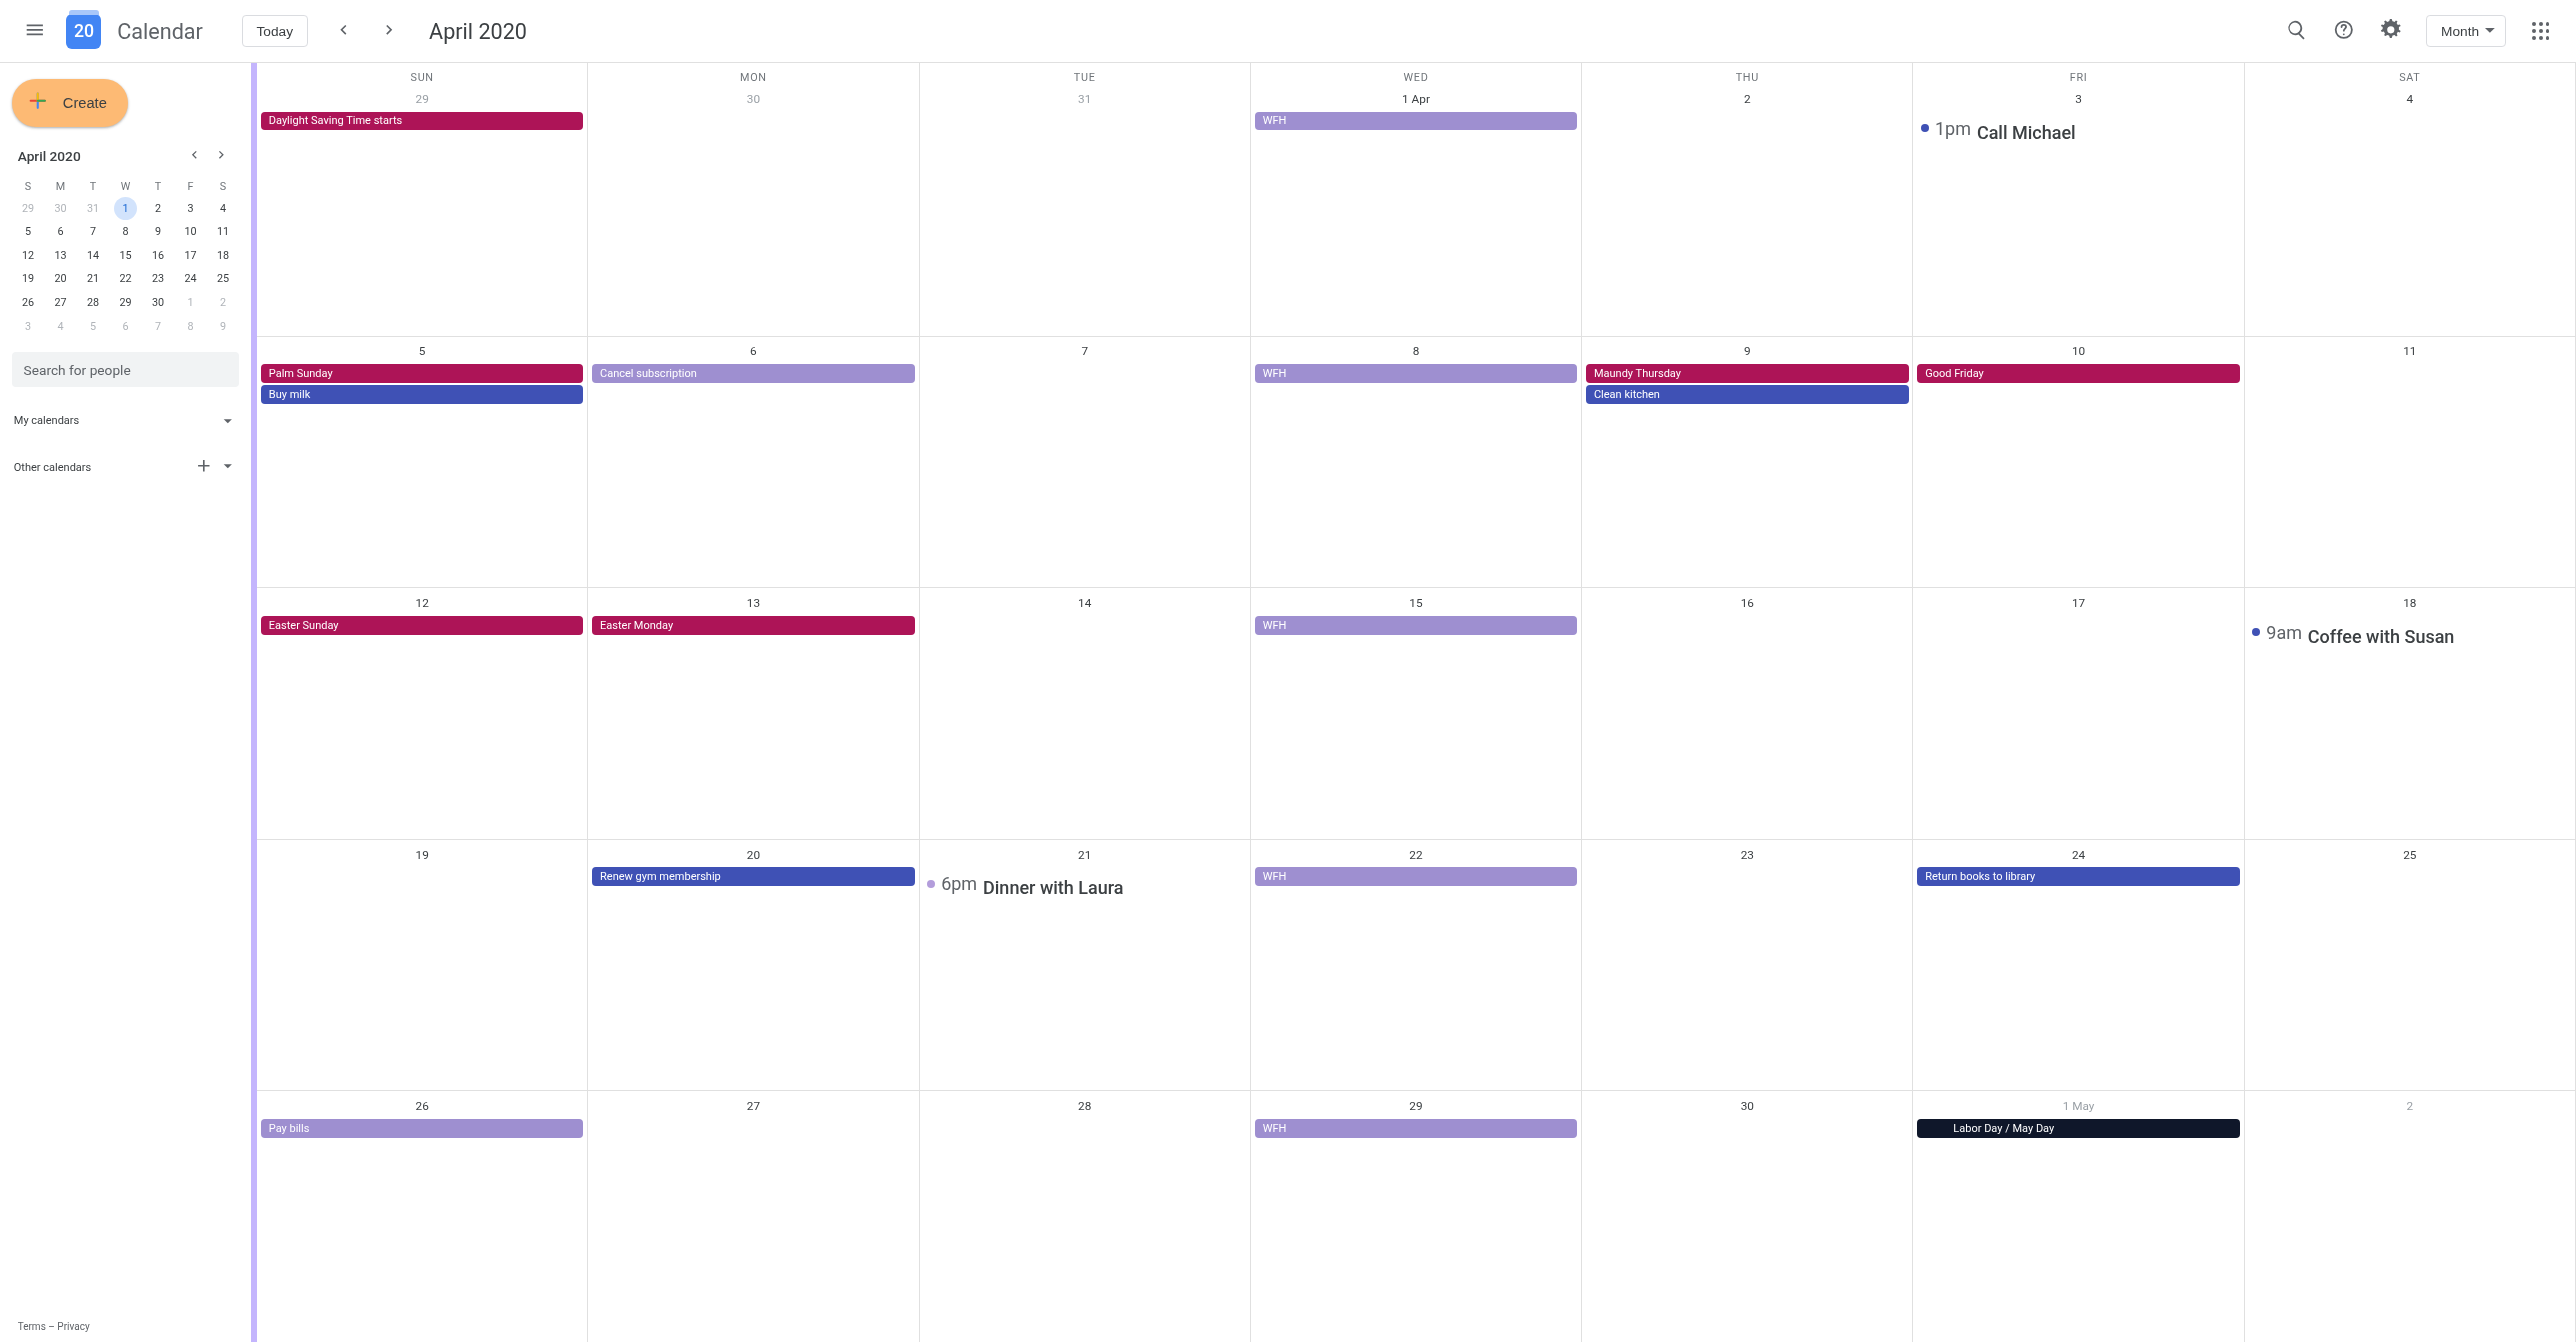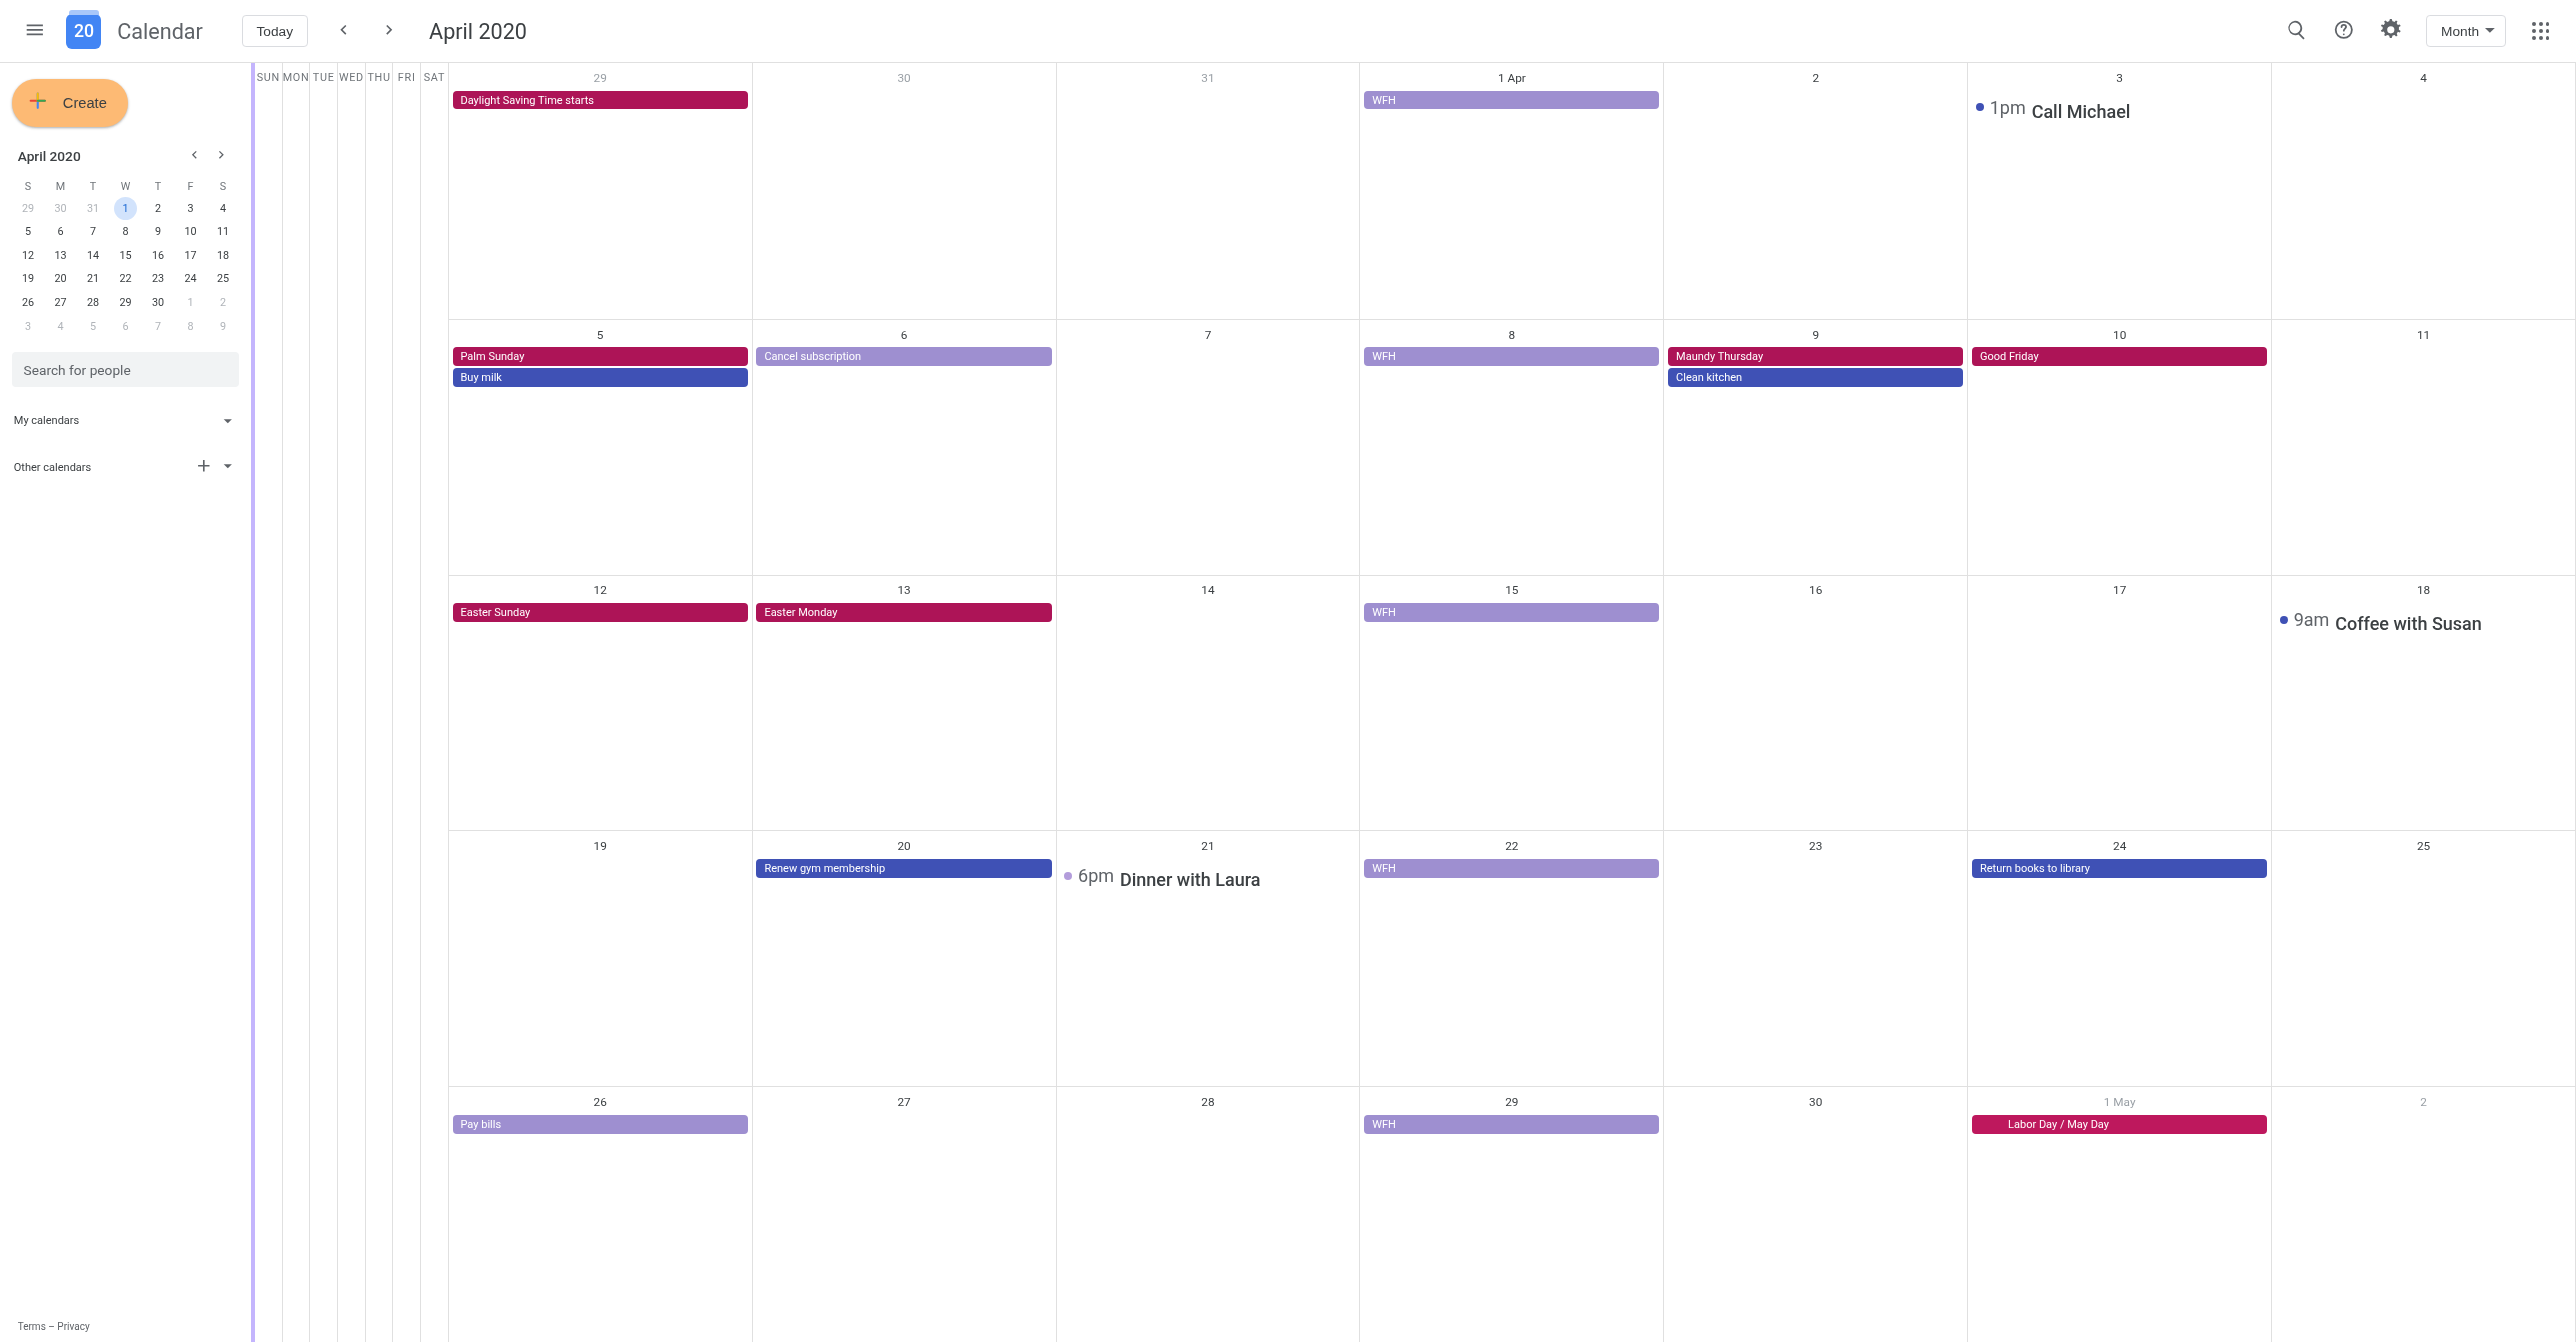--- a/index.html
+++ b/index.html
@@ -164,21 +164,21 @@
   .cal-section .right { display: flex; align-items: center; gap: 3.9px; color: #5f6368;}
   .footer-links {
     margin-top: auto;
     padding: 9.8px 5.9px;
     font-size: 10px;
     color: #5f6368;
   }
   .footer-links a { color: #5f6368; text-decoration: none; cursor: pointer;}
 
   
-  .grid-wrap { flex: 1; display: flex; flex-direction: row; border-left: 4px solid #c4b5fd; justify-content: space-between; }
+  .grid-wrap { flex: 1; display: flex; flex-direction: column; border-left: 6px solid #c4b5fd; justify-content: space-between; }
   .dow-row {
     display: grid;
     grid-template-columns: repeat(7, 1fr);
   }
   .dow-cell {
     text-align: center;
     font-size: 10.8px;
     letter-spacing: 0.7px;
     color: #70757a;
     padding: 7.9px 0 0 0;
@@ -593,21 +593,21 @@
             </div>
             <div class="day-cell">
               <div class="date-num">29</div>
               <div class="chip" style="background: rgb(158, 143, 208);">WFH</div>
             </div>
             <div class="day-cell">
               <div class="date-num">30</div>
             </div>
             <div class="day-cell">
               <div class="date-num om">1 May</div>
-              <div class="chip" style="background: #be185d; padding-left: 36px;">Labor Day / May Day</div>
+              <div class="chip" style="background: #0f172a; padding-left: 36px;">Labor Day / May Day</div>
             </div>
             <div class="day-cell">
               <div class="date-num om">2</div>
             </div>
           </div>
         </div>
     </div>
   </div>
 </div>
 

